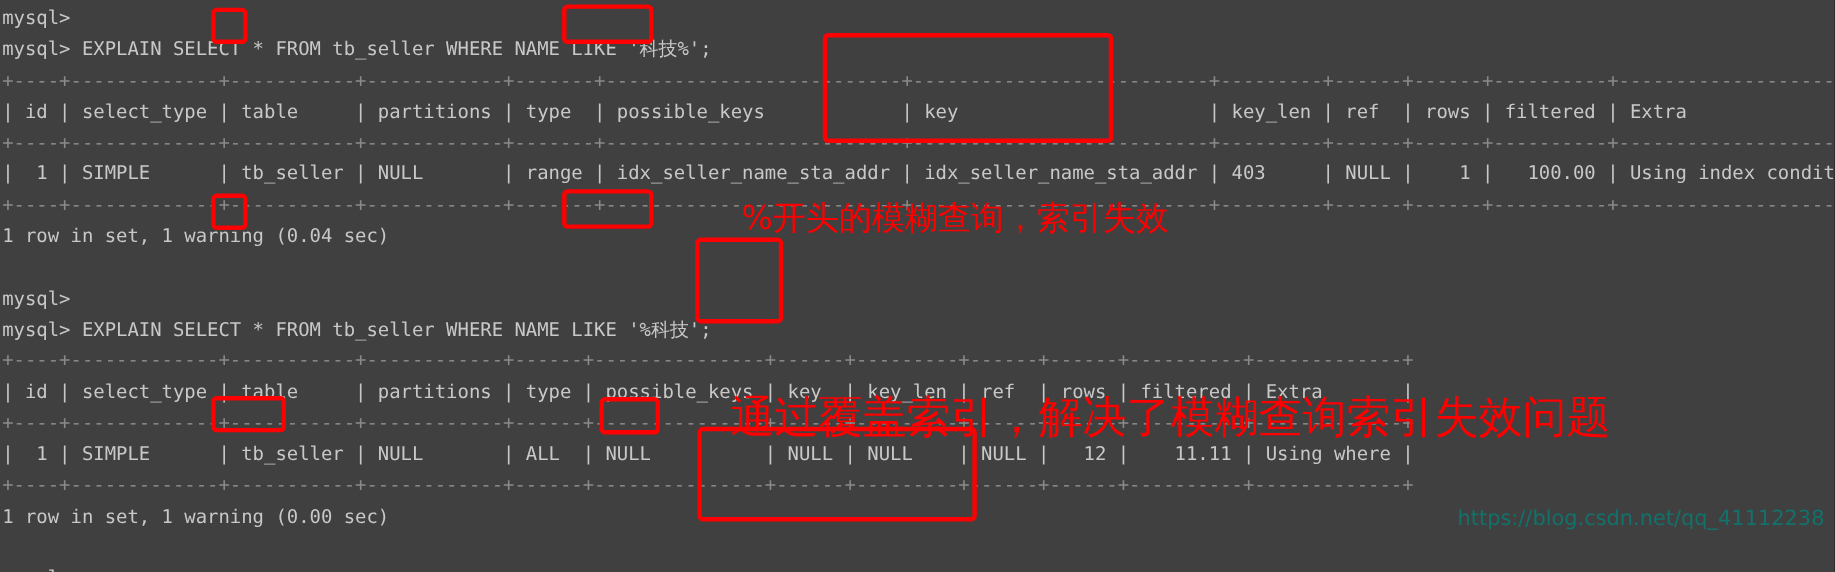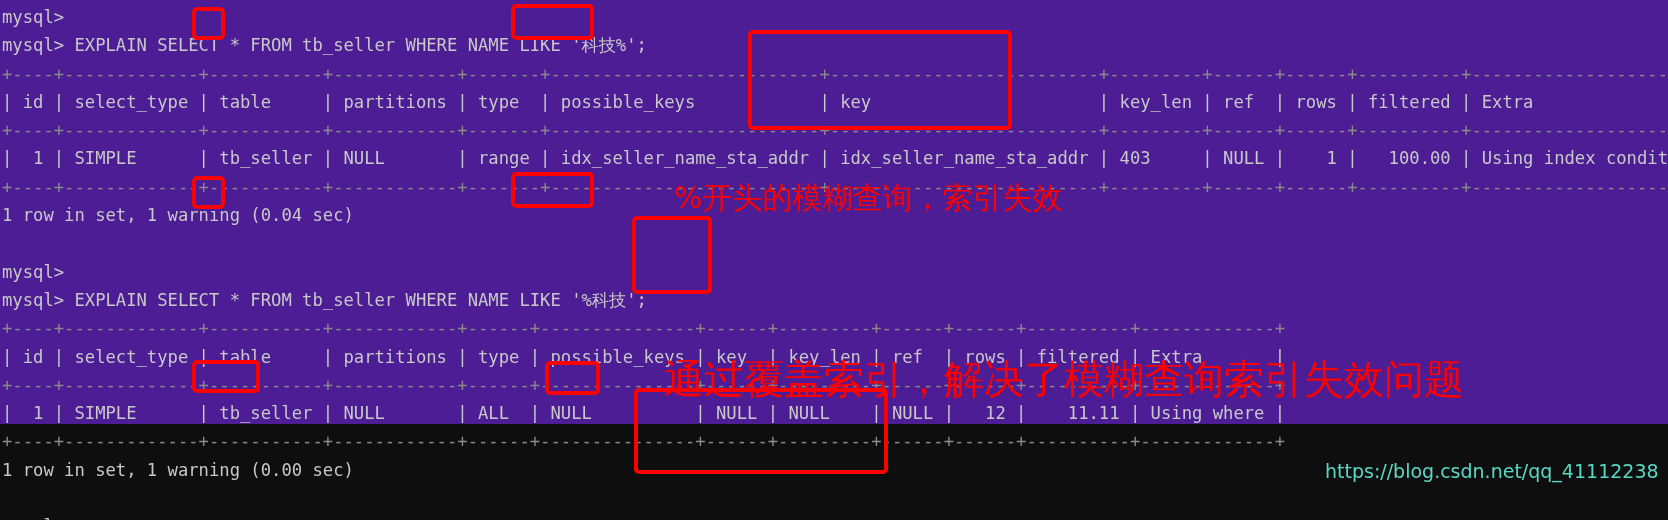--- a/index.html
+++ b/index.html
@@ -1,22 +1,22 @@
 <!DOCTYPE html>
 <html><head>
 <meta charset="utf-8">
 <style>
   html,body{margin:0;padding:0;background:#0e0e0e;}
   body{
     width:1668px;height:520px;overflow:hidden;position:relative;
     font-family:"DejaVu Sans Mono","Liberation Mono",monospace;
   }
   #term{
-    position:absolute;left:0;top:0;width:1668px;height:424px;
-    background:#4c1d95;
+    position:absolute;left:0;top:0;width:1668px;height:520px;
+    background:#404040;
     color:#c8c8c8;
     font-family:"DejaVu Sans Mono","Liberation Mono",monospace;
     font-size:17.2px;
     line-height:28.3px;
     letter-spacing:0px;
     white-space:pre;
     padding:3px 0 0 2px;
     box-sizing:border-box;
   }
   #term .line{height:28.3px;white-space:pre;}
@@ -32,21 +32,21 @@
   }
   .rnote{
     position:absolute;
     color:#fe0000;
     font-family:"DejaVu Sans","Liberation Sans",sans-serif;
     font-weight:400;
     white-space:nowrap;
   }
   .watermark{
     position:absolute;
-    color:#5eead4;
+    color:#0f766e;
     font-family:"DejaVu Sans","Liberation Sans",sans-serif;
     font-size:19px;
     white-space:nowrap;
     opacity:.92;
   }
 </style>
 </head>
 <body>
 
 <div id="term"><div class="line ">mysql&gt;</div><div class="line ">mysql&gt; EXPLAIN SELECT * FROM tb_seller WHERE NAME LIKE '科技%';</div><div class="line sep">+----+-------------+-----------+------------+-------+--------------------------+--------------------------+---------+------+------+----------+-----------------------+</div><div class="line ">| id | select_type | table     | partitions | type  | possible_keys            | key                      | key_len | ref  | rows | filtered | Extra                 |</div><div class="line sep">+----+-------------+-----------+------------+-------+--------------------------+--------------------------+---------+------+------+----------+-----------------------+</div><div class="line ">|  1 | SIMPLE      | tb_seller | NULL       | range | idx_seller_name_sta_addr | idx_seller_name_sta_addr | 403     | NULL |    1 |   100.00 | Using index condition |</div><div class="line sep">+----+-------------+-----------+------------+-------+--------------------------+--------------------------+---------+------+------+----------+-----------------------+</div><div class="line ">1 row in set, 1 warning (0.04 sec)</div><div class="line ">&nbsp;</div><div class="line ">mysql&gt;</div><div class="line ">mysql&gt; EXPLAIN SELECT * FROM tb_seller WHERE NAME LIKE '%科技';</div><div class="line sep">+----+-------------+-----------+------------+------+---------------+------+---------+------+------+----------+-------------+</div><div class="line ">| id | select_type | table     | partitions | type | possible_keys | key  | key_len | ref  | rows | filtered | Extra       |</div><div class="line sep">+----+-------------+-----------+------------+------+---------------+------+---------+------+------+----------+-------------+</div><div class="line ">|  1 | SIMPLE      | tb_seller | NULL       | ALL  | NULL          | NULL | NULL    | NULL |   12 |    11.11 | Using where |</div><div class="line sep">+----+-------------+-----------+------------+------+---------------+------+---------+------+------+----------+-------------+</div><div class="line ">1 row in set, 1 warning (0.00 sec)</div><div class="line ">&nbsp;</div><div class="line ">mysql&gt;</div></div>

